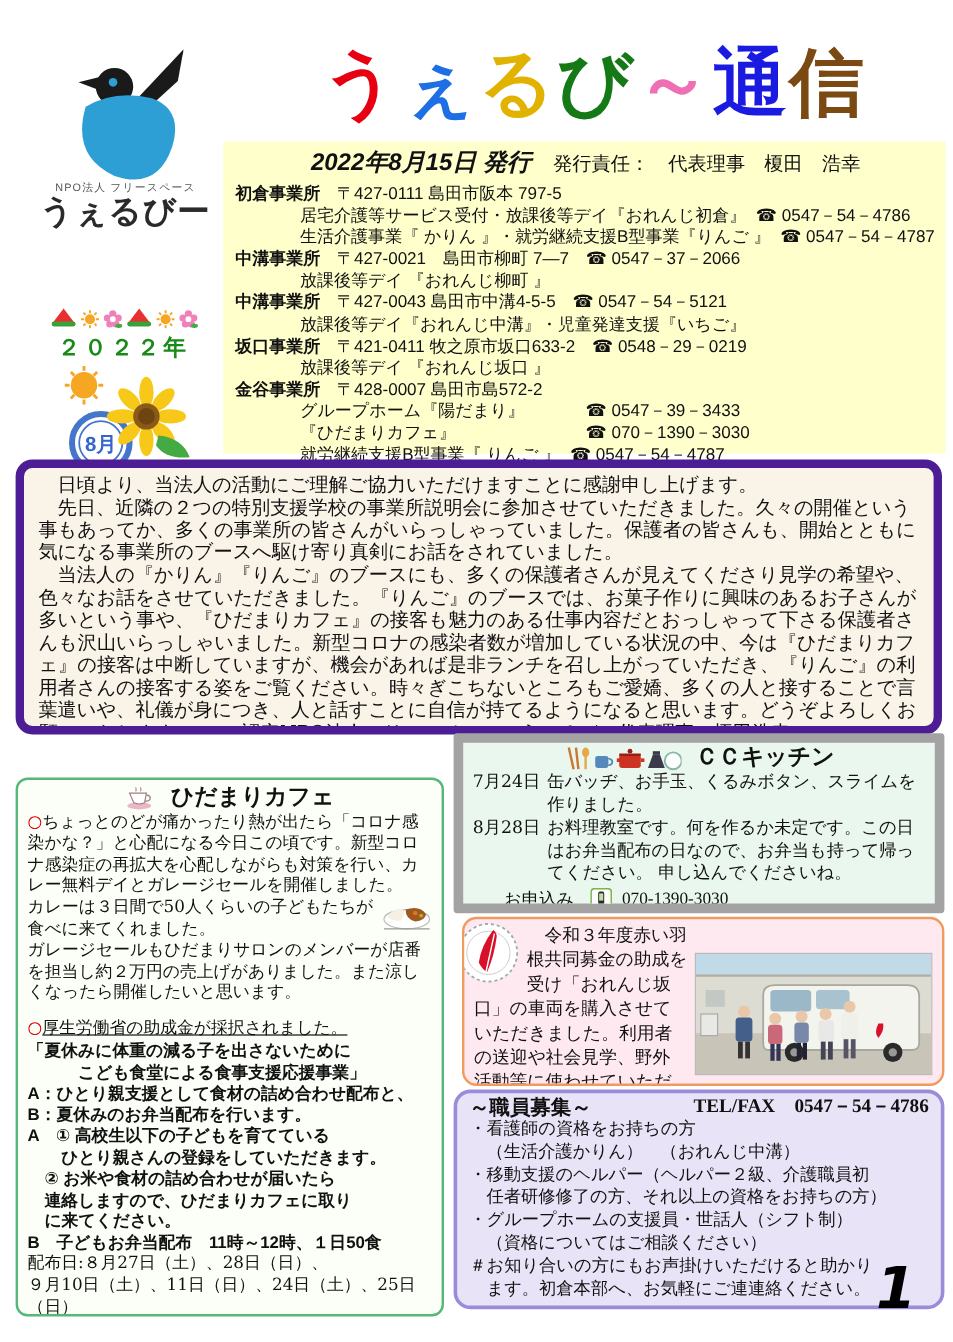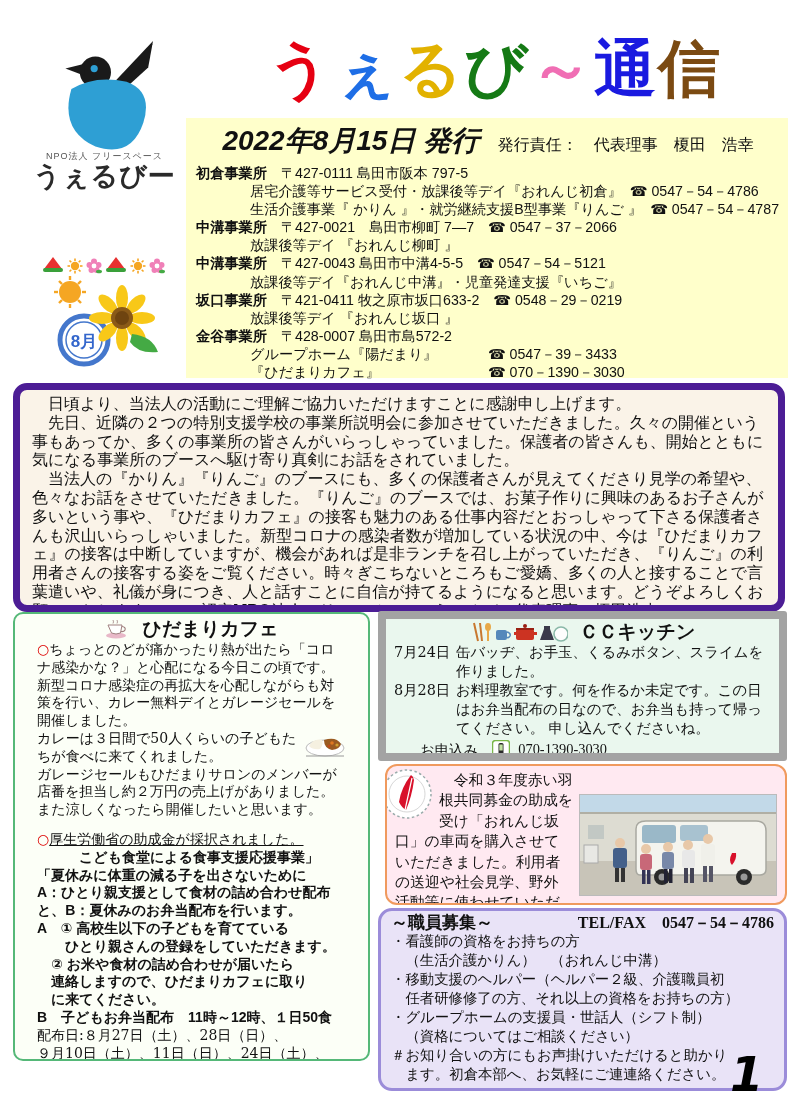--- a/index.html
+++ b/index.html
@@ -12,21 +12,21 @@
   .logo-line1{font-size:9px;color:#555;letter-spacing:1px;margin-top:-4px;}
   .logo-line2{font-size:27px;font-weight:bold;color:#2a2a2a;letter-spacing:1px;line-height:1;}
   .title{position:absolute;left:202px;top:38px;width:586px;text-align:center;
          font-family:"DejaVu Serif","Liberation Serif",serif;font-weight:bold;
          font-size:62px;line-height:1;letter-spacing:2px;white-space:nowrap;}
 
   
   .pub{position:absolute;left:186px;top:118px;width:602px;height:260px;background:#ffffcb;
        box-sizing:border-box;padding:4px 8px 0 10px;}
   .pub-line{text-align:center;font-size:16px;margin-bottom:4px;white-space:nowrap;}
-  .pub-date{font-weight:bold;font-style:italic;font-size:28px;margin-right:14px;}
+  .pub-date{font-weight:bold;font-style:italic;font-size:20px;margin-right:14px;}
   .office{font-size:14.2px;line-height:18.1px;}
   .office-head .office-name{font-weight:bold;}
   .office-head .office-info{margin-left:10px;}
   .office-head .office-tel{margin-left:10px;}
   .office-sub{padding-left:54px;}
   .office-sub .wide{display:inline-block;width:230px;}
   .office-sub .tel{margin-left:4px;}
 
   
   .decor{position:absolute;left:26px;top:256px;width:154px;text-align:center;}
@@ -34,23 +34,23 @@
   .decor-year{color:#1a8a1a;font-weight:bold;font-size:19px;letter-spacing:3px;margin-top:3px;}
 
   
   .greeting{position:absolute;left:13px;top:383px;width:772px;height:229px;box-sizing:border-box;
             border:7px solid #4c1d95;border-radius:14px;background:#faf3e8;
             padding:5px 12px;font-family:"DejaVu Serif","Liberation Serif",serif;
             font-size:16px;line-height:18.8px;overflow:hidden;}
   .sig{margin-left:34px;}
 
   
-  .cafe{position:absolute;left:13px;top:612px;width:357px;height:449px;box-sizing:border-box;
+  .cafe{position:absolute;left:13px;top:648px;width:357px;height:449px;box-sizing:border-box;
         border:2px solid #55b878;border-radius:10px;background:#fcfff7;
-        padding:3px 22px;font-family:"DejaVu Serif","Liberation Serif",serif;
+        padding:3px 8px;font-family:"DejaVu Serif","Liberation Serif",serif;
         font-size:14px;line-height:17.8px;overflow:hidden;}
   .cafe-title{display:flex;align-items:center;justify-content:center;gap:12px;
               font-family:"Liberation Sans","DejaVu Sans",sans-serif;
               font-weight:bold;font-size:19px;line-height:24px;}
   .red-mark{color:#dd0000;}
   .u{text-decoration:underline;}
   .b{font-weight:bold;font-family:"Liberation Sans","DejaVu Sans",sans-serif;}
   .curry-wrap{overflow:hidden;}
   .curry-wrap svg{float:right;margin:2px 0 0 4px;}
   .spacer{height:12px;}
@@ -241,20 +241,21 @@
             <circle cx="8" cy="3.5" r="3"></circle>
             <circle cx="12.5" cy="7" r="3"></circle>
             <circle cx="10.5" cy="12" r="3"></circle>
             <circle cx="5.5" cy="12" r="3"></circle>
             <circle cx="3.5" cy="7" r="3"></circle>
           </g>
           <circle cx="8" cy="8" r="2.4" fill="#ffffff"></circle>
           <ellipse cx="13" cy="13.5" rx="3" ry="1.8" fill="#44aa44"></ellipse>
         </svg>
     </div>
+    <div class="decor-year">２０２２年</div>
     <svg width="126" height="96" viewBox="0 0 126 96">
       <circle cx="30" cy="18" r="11" fill="#f5a623"></circle>
       <g stroke="#f5a623" stroke-width="2.4">
           <line x1="30" y1="2" x2="30" y2="6"></line>
           <line x1="30" y1="30" x2="30" y2="34"></line>
           <line x1="14" y1="18" x2="18" y2="18"></line>
           <line x1="42" y1="18" x2="46" y2="18"></line>
           <line x1="19" y1="7" x2="22" y2="10"></line>
           <line x1="38" y1="26" x2="41" y2="29"></line>
           <line x1="41" y1="7" x2="38" y2="10"></line>
@@ -309,22 +310,22 @@
           <circle cx="28" cy="11" r="1.8" fill="#e07820"></circle>
           <circle cx="33" cy="13" r="1.6" fill="#d0a030"></circle>
           <circle cx="25" cy="14" r="1.5" fill="#c04818"></circle>
           <line x1="2" y1="24" x2="40" y2="24" stroke="#999" stroke-width="1"></line>
         </svg>
       <span>カレーは３日間で50人くらいの子どもたちが食べに来てくれました。</span>
     </div>
     <div>ガレージセールもひだまりサロンのメンバーが店番を担当し約２万円の売上げがありました。また涼しくなったら開催したいと思います。</div>
     <div class="spacer"></div>
     <div><span class="red-mark">○</span><span class="u">厚生労働省の助成金が採択されました。</span></div>
+    <div class="b">「夏休みに体重の減る子を出さないために</div>
     <div class="b">　　　こども食堂による食事支援応援事業」</div>
-    <div class="b">「夏休みに体重の減る子を出さないために</div>
     <div class="b">A：ひとり親支援として食材の詰め合わせ配布と、B：夏休みのお弁当配布を行います。</div>
     <div class="b">A　① 高校生以下の子どもを育てている</div>
     <div class="b">　　ひとり親さんの登録をしていただきます。</div>
     <div class="b">　② お米や食材の詰め合わせが届いたら</div>
     <div class="b">　連絡しますので、ひだまりカフェに取り</div>
     <div class="b">　に来てください。</div>
     <div class="b">B　子どもお弁当配布　11時～12時、１日50食</div>
     <div>配布日:８月27日（土）、28日（日）、</div>
     <div>９月10日（土）、11日（日）、24日（土）、25日（日）</div>
   </div>

